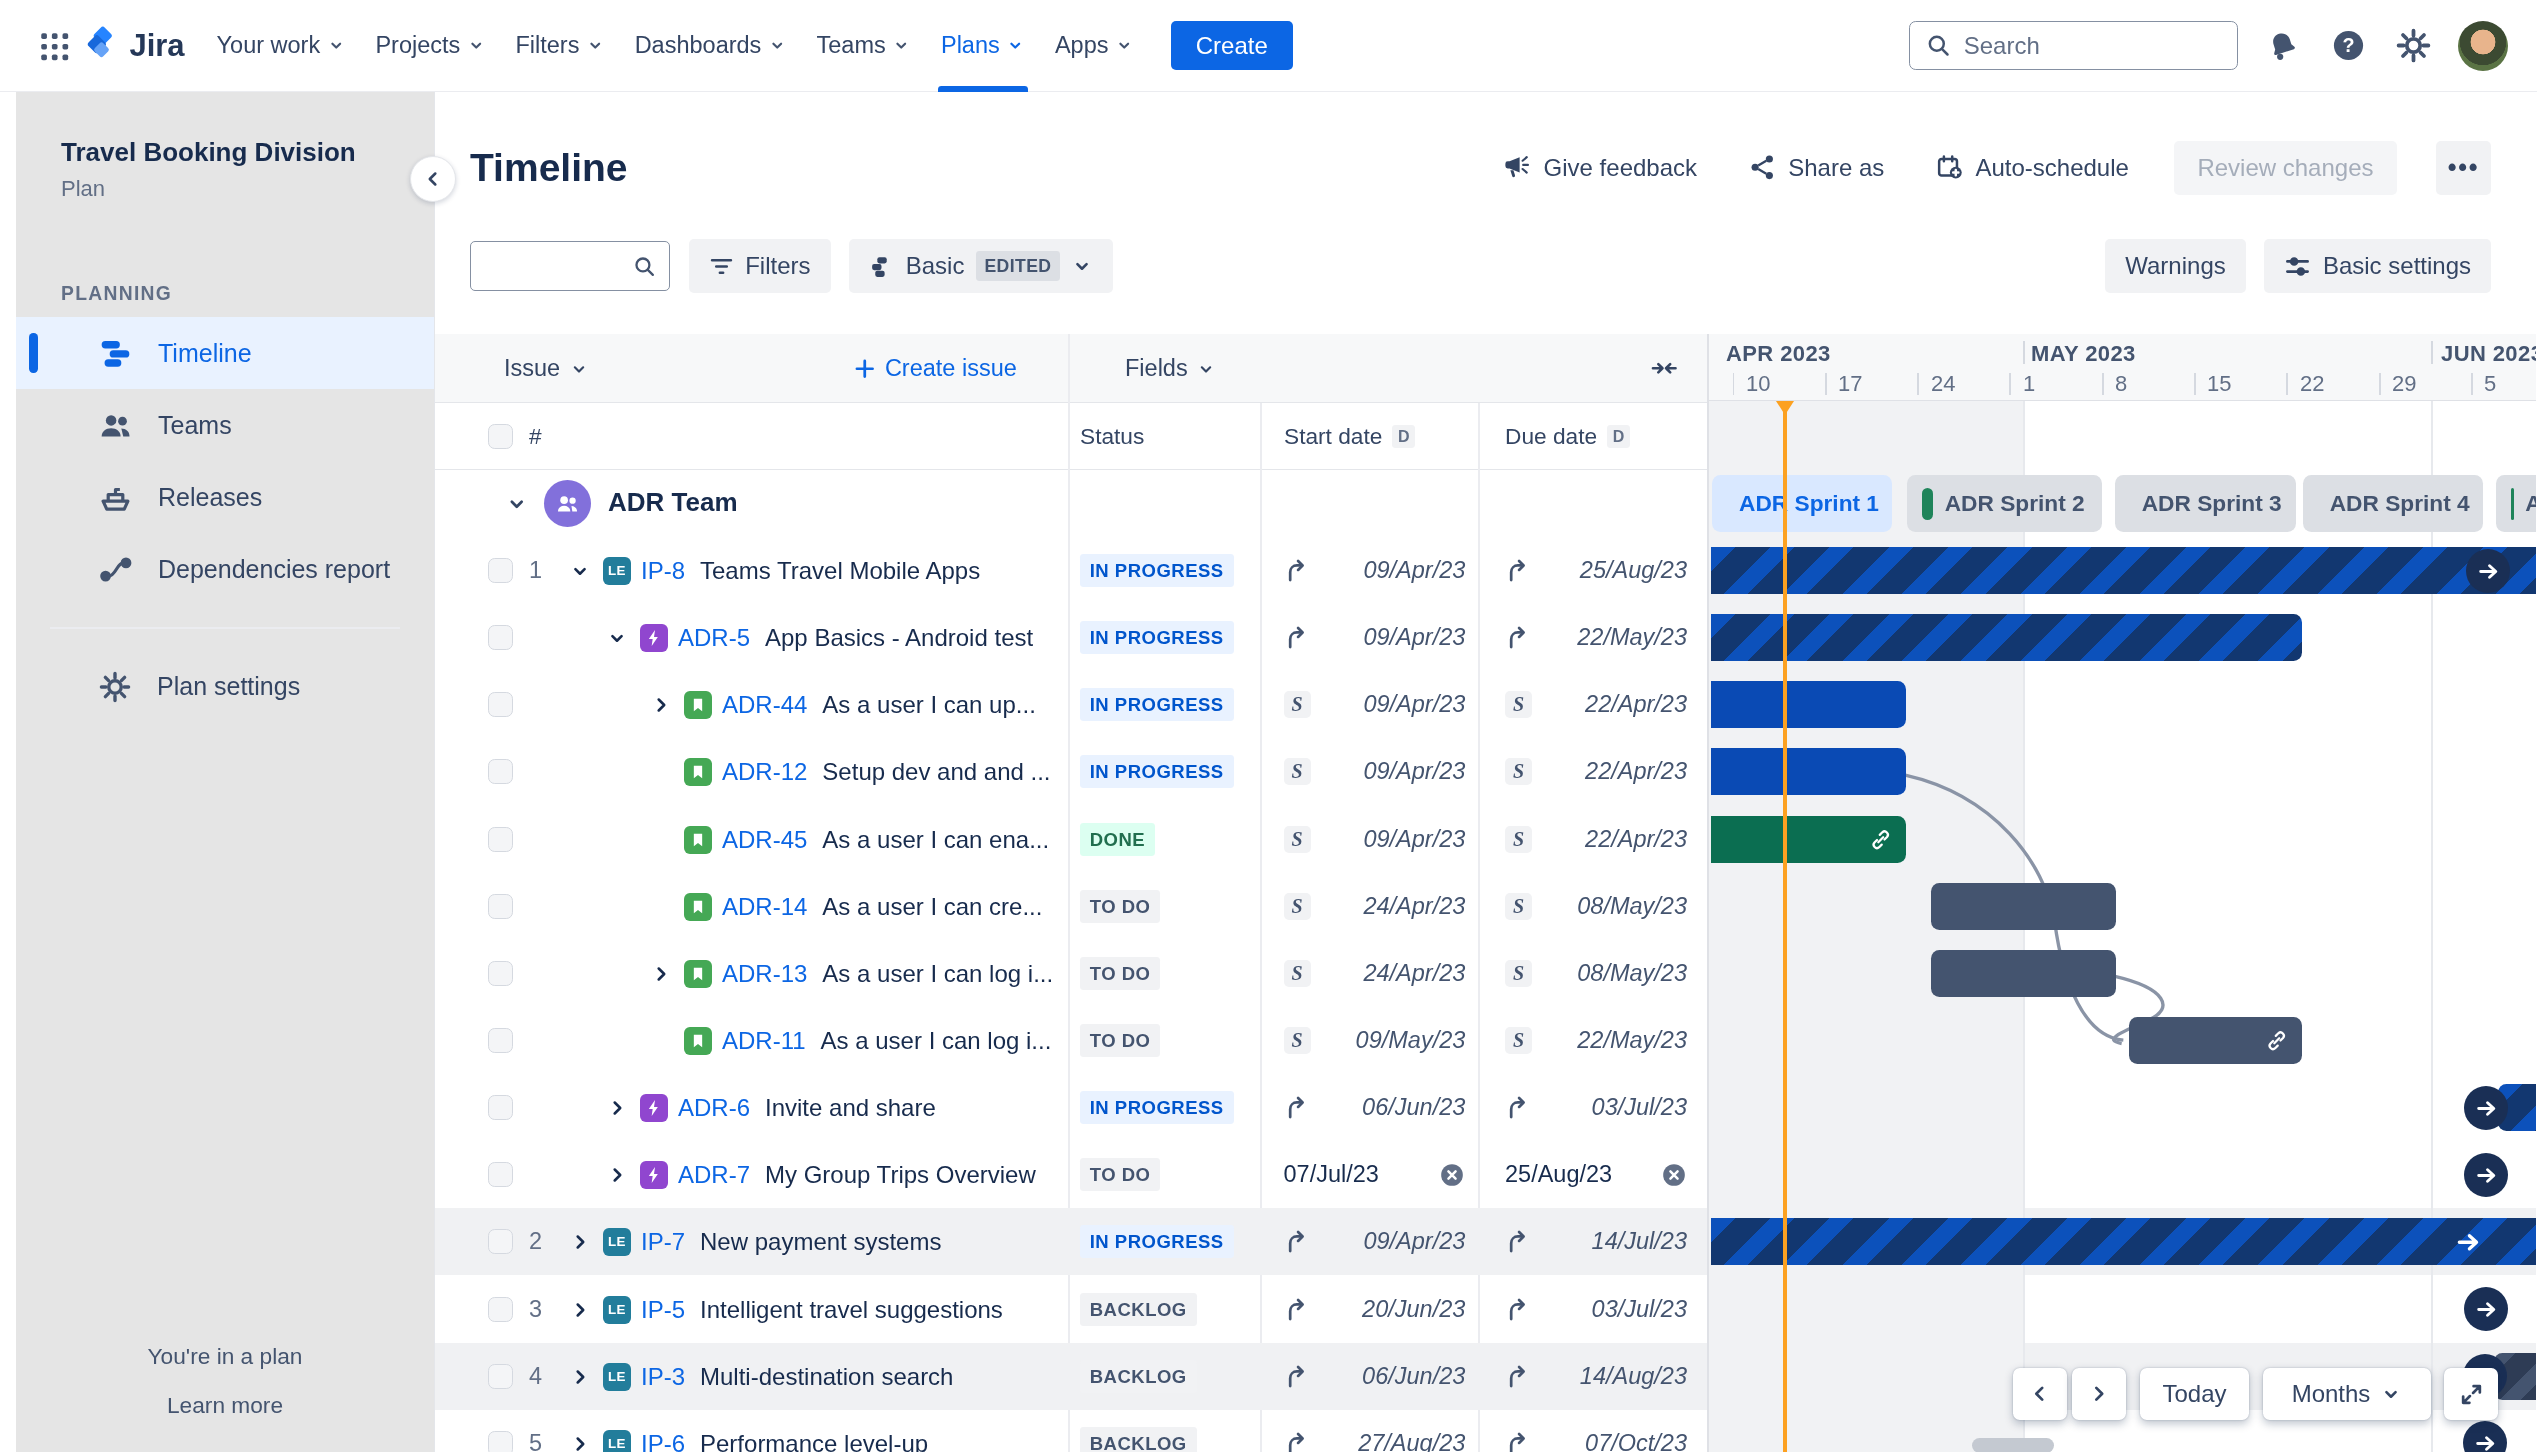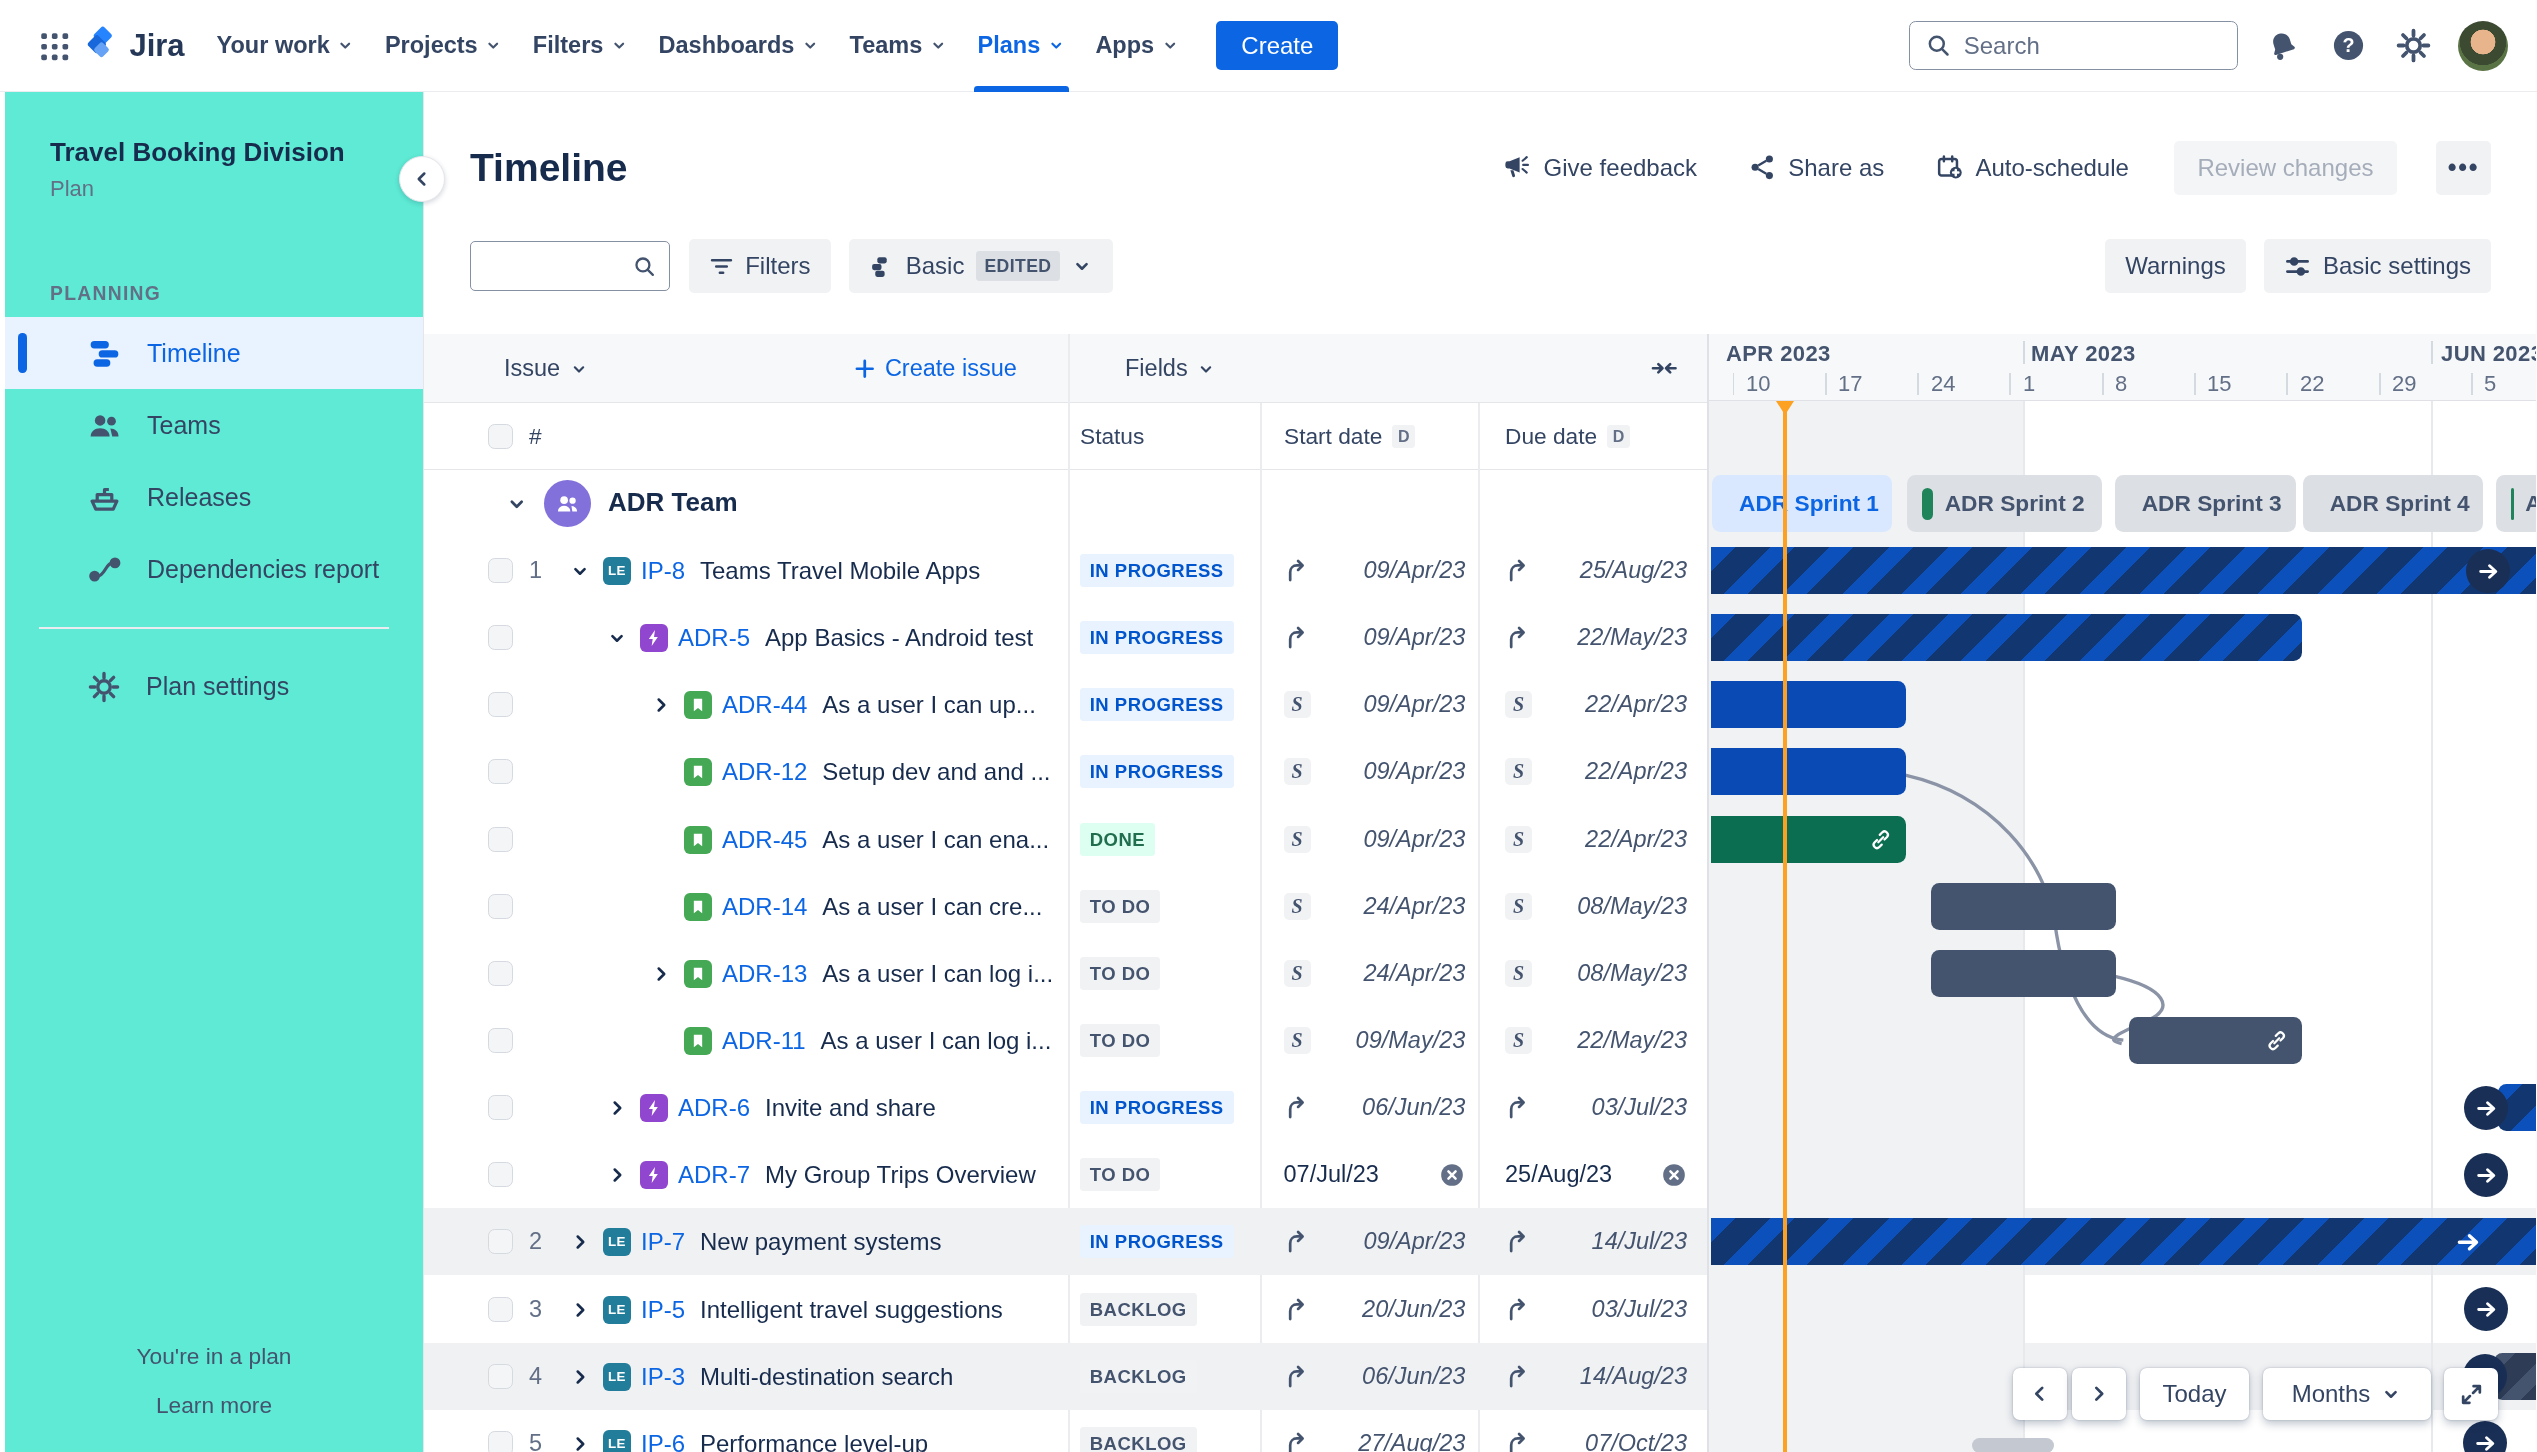--- a/index.html
+++ b/index.html
@@ -7,34 +7,34 @@
        font-family:"Liberation Sans","DejaVu Sans",sans-serif;color:#172B4D;position:relative}
   .ico{display:inline-flex;align-items:center;justify-content:center;flex:none}
   
   #topnav{position:absolute;top:0;left:0;right:0;height:92px;border-bottom:1.7px solid #EBECF0;
           display:flex;align-items:center;padding:0 30px;box-sizing:border-box;background:#fff;z-index:50}
   #appgrid{width:47px;height:47px;border-radius:6.7px;display:flex;align-items:center;justify-content:center;cursor:pointer}
   #logo{display:flex;align-items:center;gap:8.4px;margin:0 17px 0 5px}
   #logo .brand{font-size:31px;font-weight:700;color:#253858}
   #navmenu{display:flex;align-items:center;list-style:none;margin:0;padding:0;height:92px}
   #navmenu li{position:relative;height:92px;display:flex;align-items:center;padding:0 15px;
-              font-size:23.5px;color:#344563;font-weight:700;cursor:pointer;gap:6.7px}
+              font-size:23.5px;color:#344563;font-weight:400;cursor:pointer;gap:6.7px}
   #navmenu li.active{color:#0C66E4}
   #navmenu li.active::after{content:"";position:absolute;left:11.7px;right:11.7px;bottom:0;height:5.9px;background:#0C66E4;border-radius:3.4px 3.4px 0 0}
   #createbtn{margin-left:22px;height:49px;padding:0 25px;background:#0C66E4;color:#fff;border:none;border-radius:5px;
              font-size:24px;font-weight:500;font-family:inherit;cursor:pointer}
   #nav-right{margin-left:auto;display:flex;align-items:center;gap:25px}
   #searchbox{width:329px;height:49px;border:1.7px solid #8590A2;border-radius:6.7px;display:flex;align-items:center;
              padding:0 15px;gap:11.7px;box-sizing:border-box}
   #searchbox .ph{font-size:24px;color:#626F86}
   .navicon{width:40px;height:40px;display:flex;align-items:center;justify-content:center;cursor:pointer}
   #avatar{width:50px;height:50px;border-radius:50%;cursor:pointer;
     background:radial-gradient(circle at 50% 42%,#e8b48c 0 32%,#3c4a32 33% 60%,#5a7344 61% 100%)}
   
-  #sidebar{position:absolute;top:92px;left:5px;bottom:0;width:418px;border-right:1.7px solid #E4E6EA;background:#5eead4;z-index:40}
+  #sidebar{position:absolute;top:92px;left:16px;bottom:0;width:418px;border-right:1.7px solid #E4E6EA;background:#e5e5e5;z-index:40}
   #plan-title{margin:45px 0 0 45px;font-size:26px;font-weight:700;color:#172B4D}
   #plan-sub{margin:8.4px 0 0 45px;font-size:22px;color:#626F86}
   #collapse-btn{position:absolute;top:64px;right:-22px;width:44px;height:44px;border-radius:50%;background:#fff;
     border:1.7px solid #E4E6EA;box-shadow:0 1.7px 5px rgba(9,30,66,.18);display:flex;align-items:center;justify-content:center;cursor:pointer;z-index:45}
   #side-section{margin:81px 0 11.7px 45px;font-size:19.3px;font-weight:700;letter-spacing:1.3px;color:#626F86}
   .sitem{position:relative;height:72px;display:flex;align-items:center;gap:25px;padding-left:82px;font-size:25px;color:#344563;cursor:pointer}
   .sitem.active{background:#E9F2FF;color:#0C66E4;font-weight:500}
   .sitem.active::before{content:"";position:absolute;left:13.4px;top:16px;width:8.4px;height:40px;border-radius:4.2px;background:#0C66E4}
   #side-divider{height:1.7px;background:#EBECF0;margin:22px 34px}
   #side-footer{position:absolute;bottom:34px;left:0;width:100%;text-align:center}

